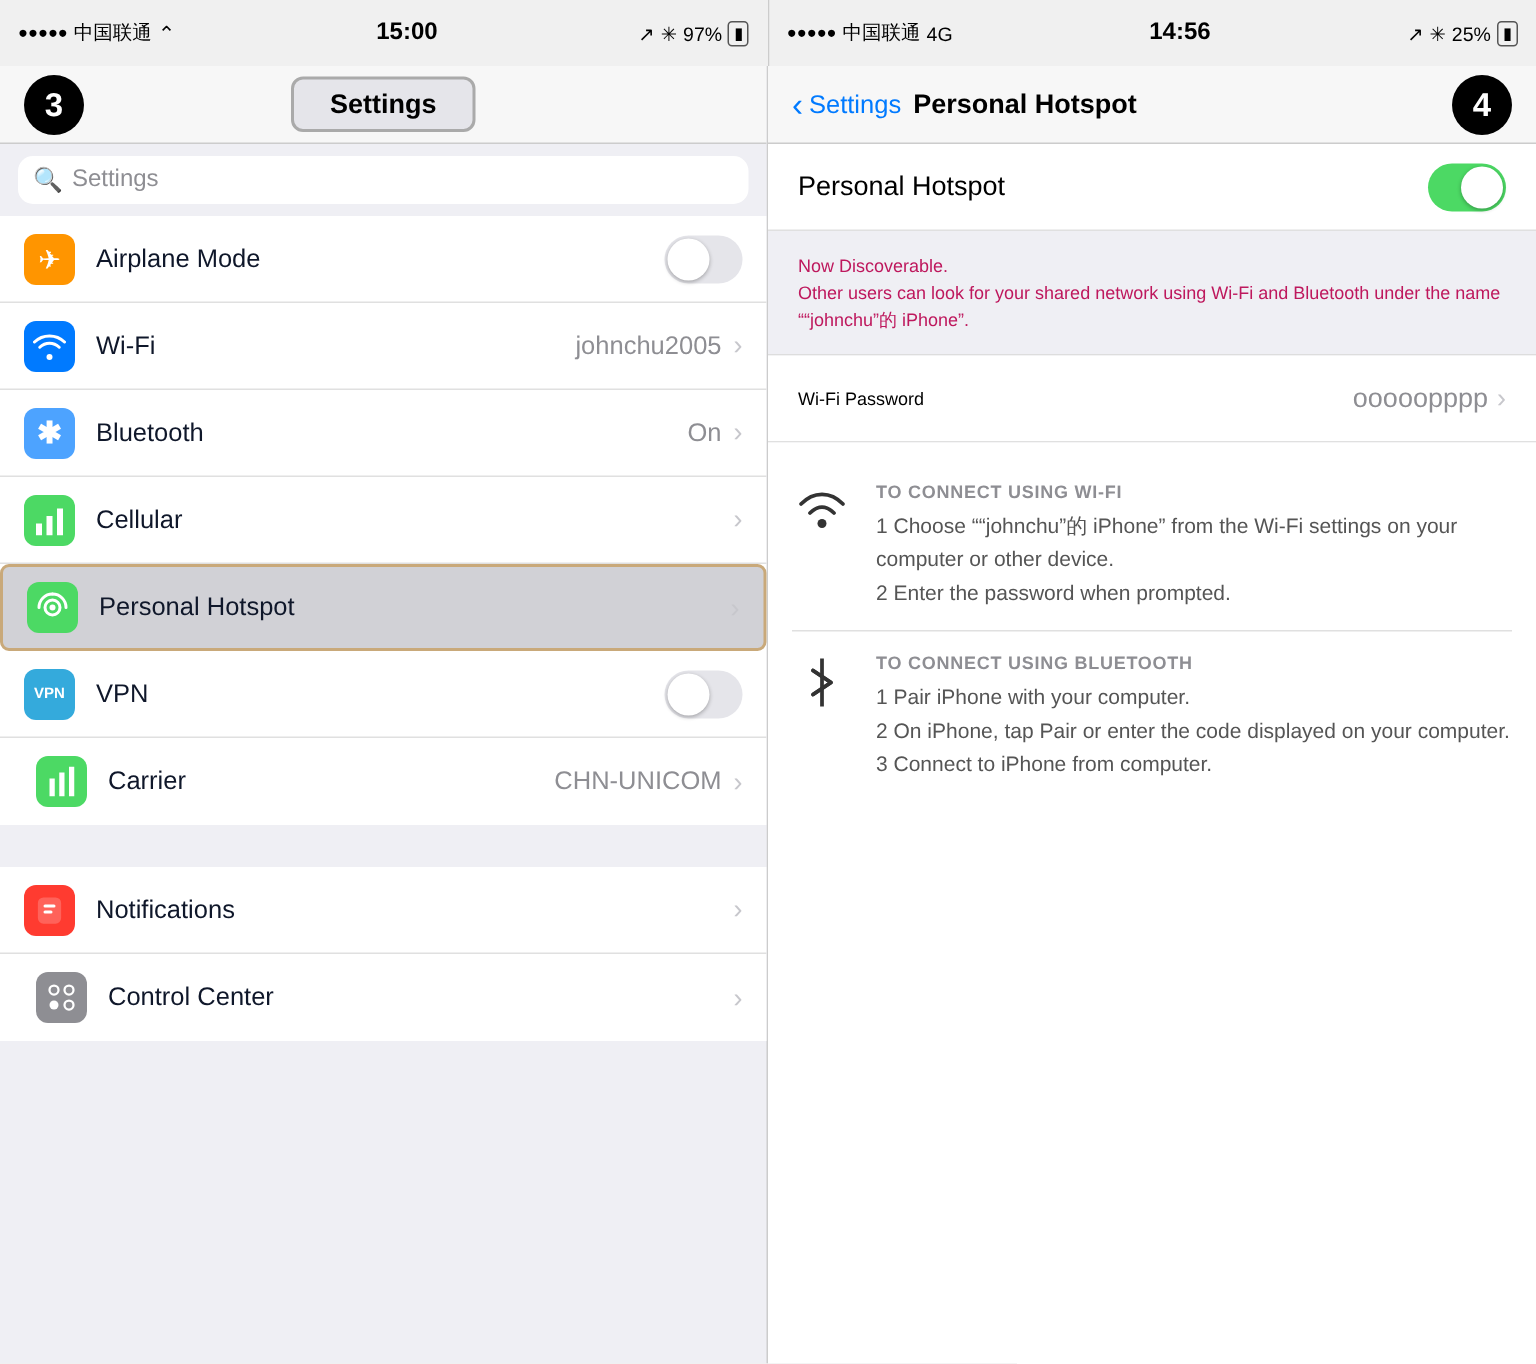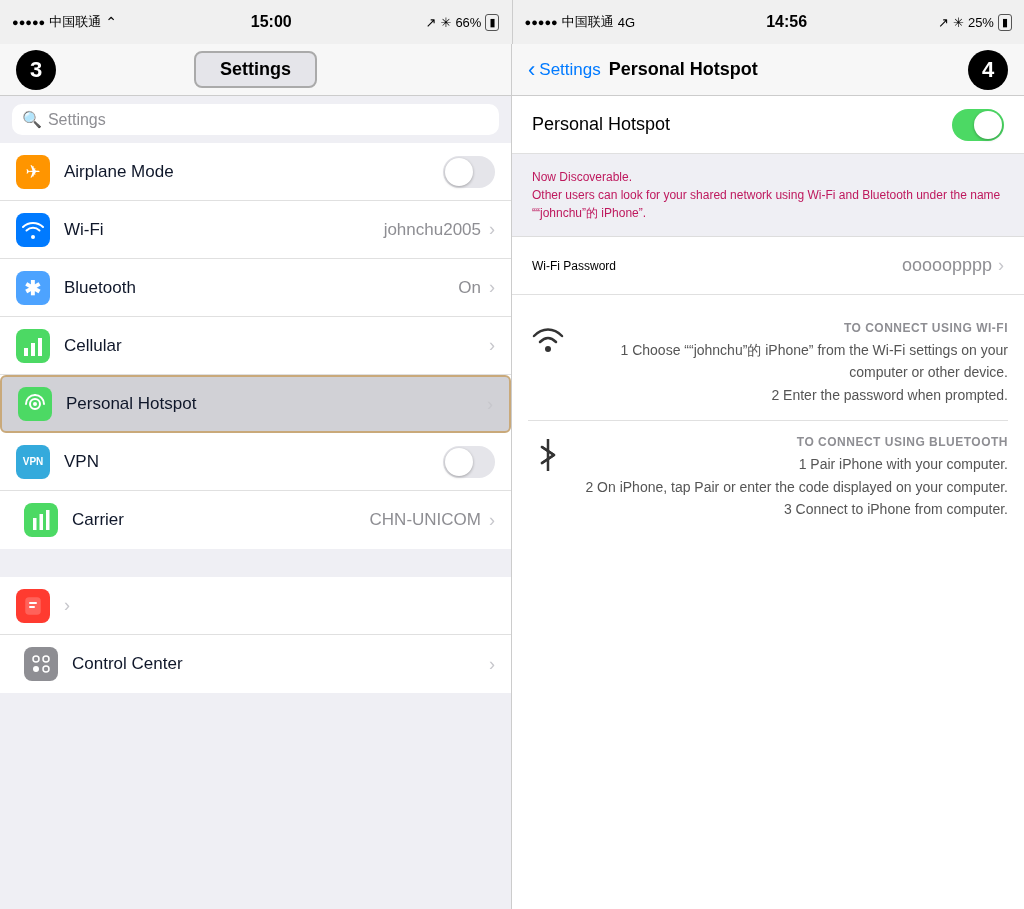--- a/index.html
+++ b/index.html
@@ -70,21 +70,21 @@
     .wifi-pass-section { background: #fff; margin-top: 0; }
     .wifi-pass-row { display: flex; align-items: center; padding: 0 20px; height: 58px; border-bottom: 1px solid #e0e0e0; }
     .wifi-pass-label { font-size: 12px; font-weight: 400; flex: 1; }
     .wifi-pass-value { font-size: 18px; color: #8e8e93; margin-right: 6px; }
 
     
     .instructions { flex: 1; background: #fff; padding: 12px 16px; overflow: hidden; }
     .instruction-block { display: flex; gap: 16px; padding: 14px 0; border-bottom: 1px solid #e0e0e0; }
     .instruction-block:last-child { border-bottom: none; }
     .instr-icon { flex-shrink: 0; width: 40px; display: flex; align-items: flex-start; justify-content: center; padding-top: 4px; }
-    .instr-text { flex: 1; text-align: right; }
+    .instr-text { flex: 1; }
     .instr-title { font-size: 12px; color: #8e8e93; font-weight: 600; letter-spacing: 0.5px; text-transform: uppercase; margin-bottom: 4px; }
     .instr-steps { font-size: 14px; color: #555; line-height: 1.6; }
 
     
     .wifi-svg { width: 36px; height: 28px; }
     .bt-svg { width: 20px; height: 32px; }
     .usb-svg { width: 30px; height: 32px; }
   </style>
 </head>
 <body>
@@ -93,21 +93,21 @@
   <div class="status-bar-left">
     <div class="status-left-group">
       <span style="font-size:11px;">●●●●●</span>
       <span style="font-size:13px;">中国联通</span>
       <span style="font-size:14px;">⌃</span>
     </div>
     <span class="status-time">15:00</span>
     <div class="status-right-group">
       <span style="font-size:13px;">↗</span>
       <span style="font-size:13px;">✳</span>
-      <span style="font-size:13px;">66%</span>
+      <span style="font-size:13px;">97%</span>
       <span style="font-size:14px; border:1.5px solid #555; border-radius:3px; padding: 1px 3px; font-size:11px;">▮</span>
     </div>
   </div>
   <div class="status-bar-right">
     <div class="status-left-group">
       <span style="font-size:11px;">●●●●●</span>
       <span style="font-size:13px;">中国联通</span>
       <span style="font-size:13px;">4G</span>
     </div>
     <span class="status-time">14:56</span>
@@ -220,20 +220,21 @@
     <div class="settings-section">
 
       <div class="settings-row">
         <div class="row-icon" style="background:#ff3b30;">
           <svg width="18" height="20" viewBox="0 0 18 20" fill="none">
             <rect x="2" y="2" width="14" height="16" rx="3" fill="white" opacity="0.2" stroke="white" stroke-width="1.5"></rect>
             <rect x="5" y="6" width="8" height="2" rx="1" fill="white"></rect>
             <rect x="5" y="10" width="6" height="2" rx="1" fill="white"></rect>
           </svg>
         </div>
+        <span class="row-label">Notifications</span>
         <span class="row-chevron">›</span>
       </div>
 
       <div class="settings-row">
         <div class="row-icon" style="background:#8e8e93;">
           <svg width="20" height="20" viewBox="0 0 20 20" fill="none">
             <circle cx="5" cy="5" r="3" stroke="white" stroke-width="1.5" fill="none"></circle>
             <circle cx="15" cy="5" r="3" stroke="white" stroke-width="1.5" fill="none"></circle>
             <circle cx="5" cy="15" r="3" fill="white"></circle>
             <circle cx="15" cy="15" r="3" stroke="white" stroke-width="1.5" fill="none"></circle>

